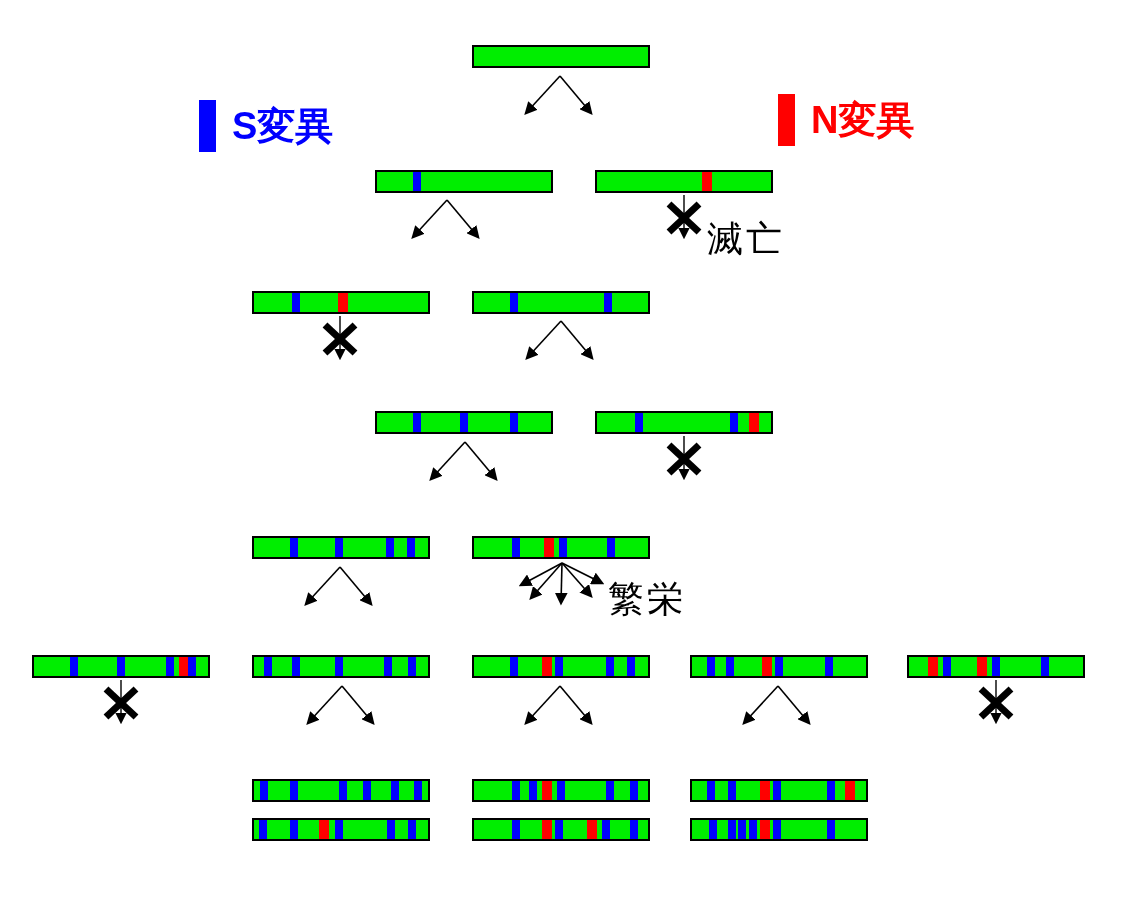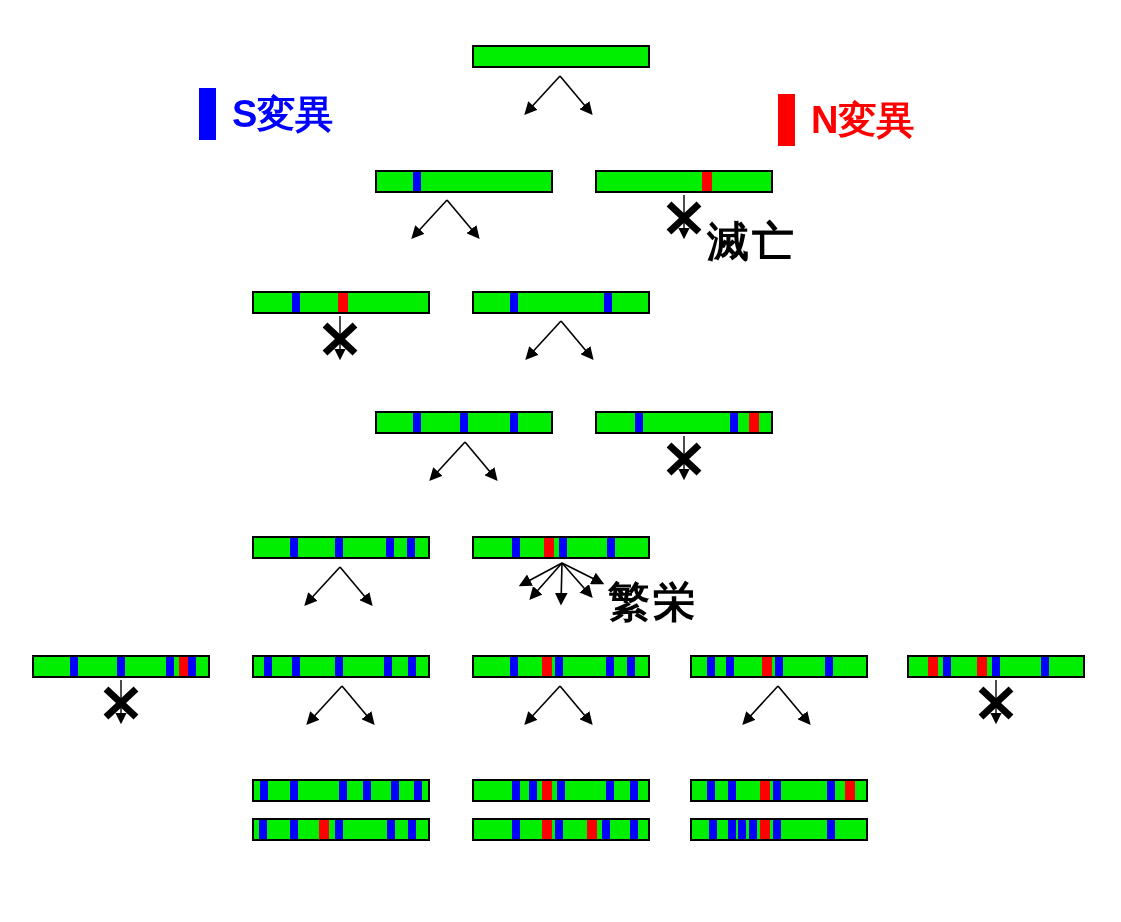--- a/index.html
+++ b/index.html
@@ -6,29 +6,29 @@
   body{width:1121px;height:922px;position:relative;overflow:hidden;
        font-family:"Liberation Sans","DejaVu Sans",sans-serif;}
   .canvas{position:absolute;left:0;top:0;width:1121px;height:922px;}
   .legend{position:absolute;display:flex;align-items:center;gap:16px;}
   .swatch{width:17px;height:52px;flex:0 0 auto;}
   .legend-label{font-size:38px;font-weight:bold;line-height:1;white-space:nowrap;}
   .bar{position:absolute;box-sizing:border-box;border:2px solid #000;overflow:hidden;}
   .stripe{position:absolute;top:0;bottom:0;}
   #bars-layer,#arrows-layer{position:absolute;left:0;top:0;}
   #arrows-layer{width:1121px;height:922px;pointer-events:none;}
-  .anno{position:absolute;font-size:42px;font-weight:bold;color:#000;
+  .anno{position:absolute;font-size:36px;font-weight:normal;color:#000;
         line-height:1;letter-spacing:3px;white-space:nowrap;}
 </style>
 </head>
 <body>
 
 <div class="canvas">
 
-  <div class="legend" style="left:199px;top:88px">
+  <div class="legend" style="left:199px;top:100px">
     <div class="swatch" id="swatch-s" style="background: rgb(0, 0, 255);"></div>
     <div class="legend-label" id="label-s" style="color: rgb(0, 0, 255);">S変異</div>
   </div>
 
   <div class="legend" style="left:778px;top:94px">
     <div class="swatch" id="swatch-n" style="background: rgb(255, 0, 0);"></div>
     <div class="legend-label" id="label-n" style="color: rgb(255, 0, 0);">N変異</div>
   </div>
 
   <div id="bars-layer">

